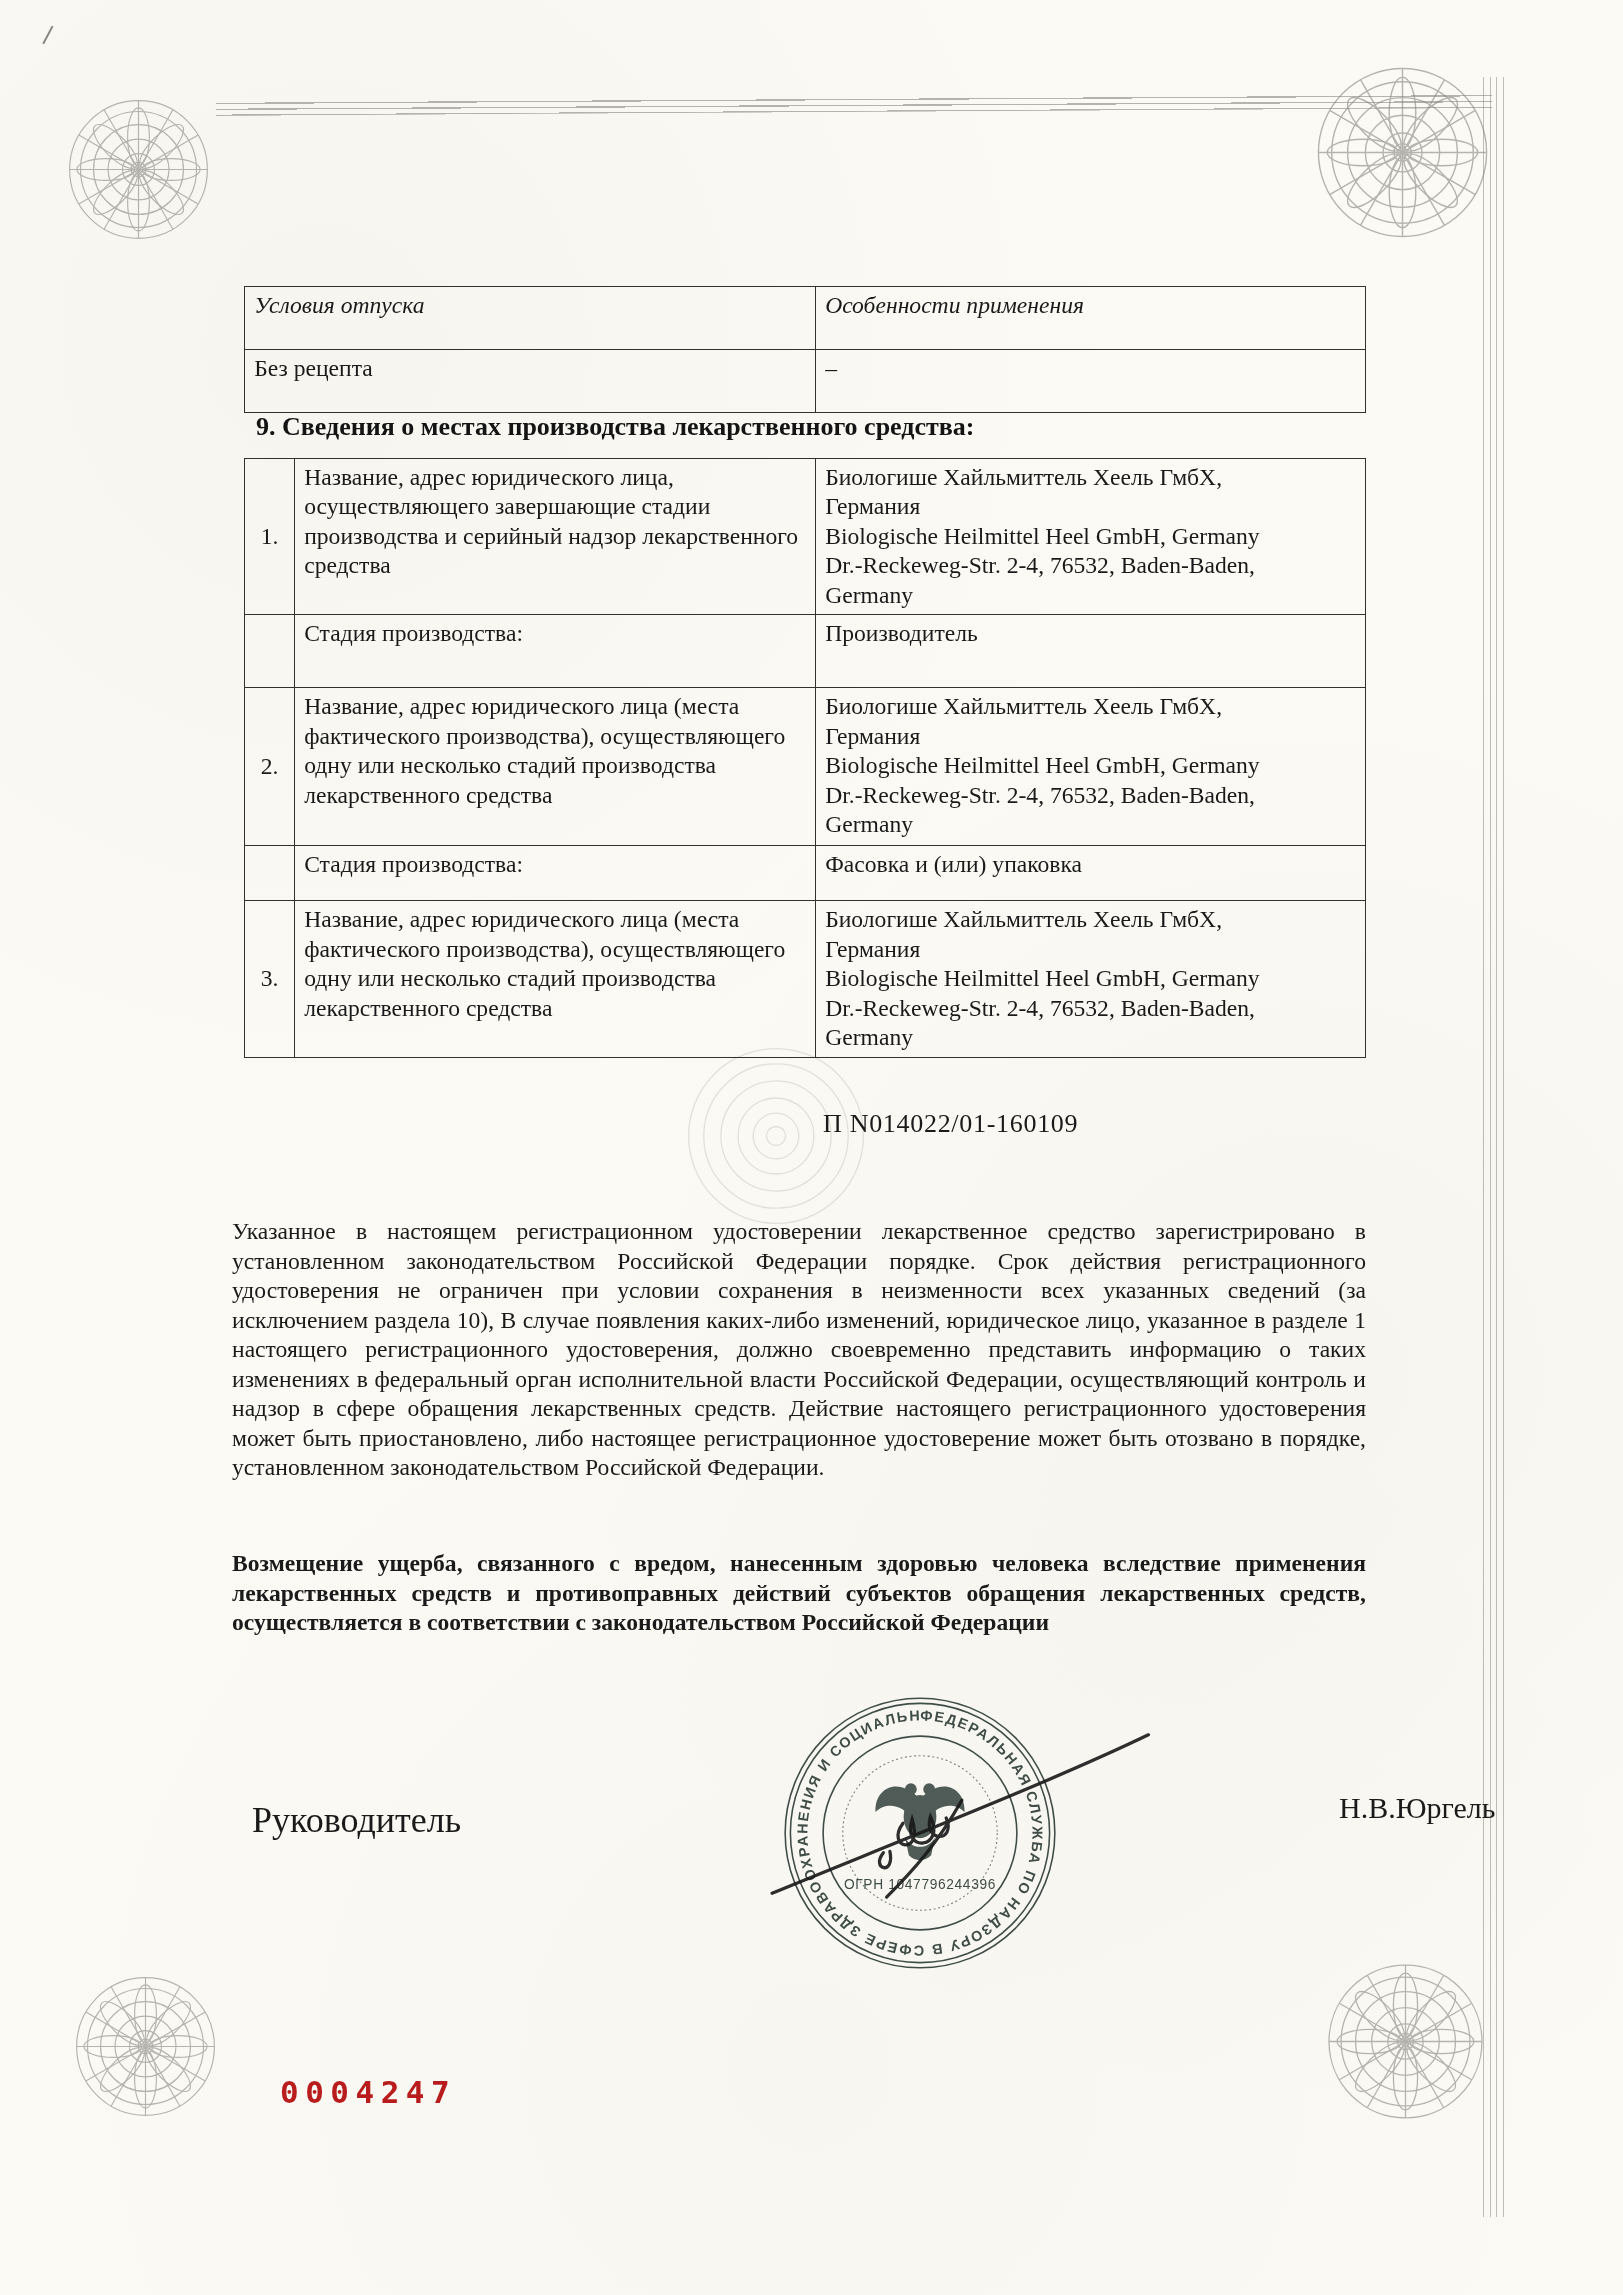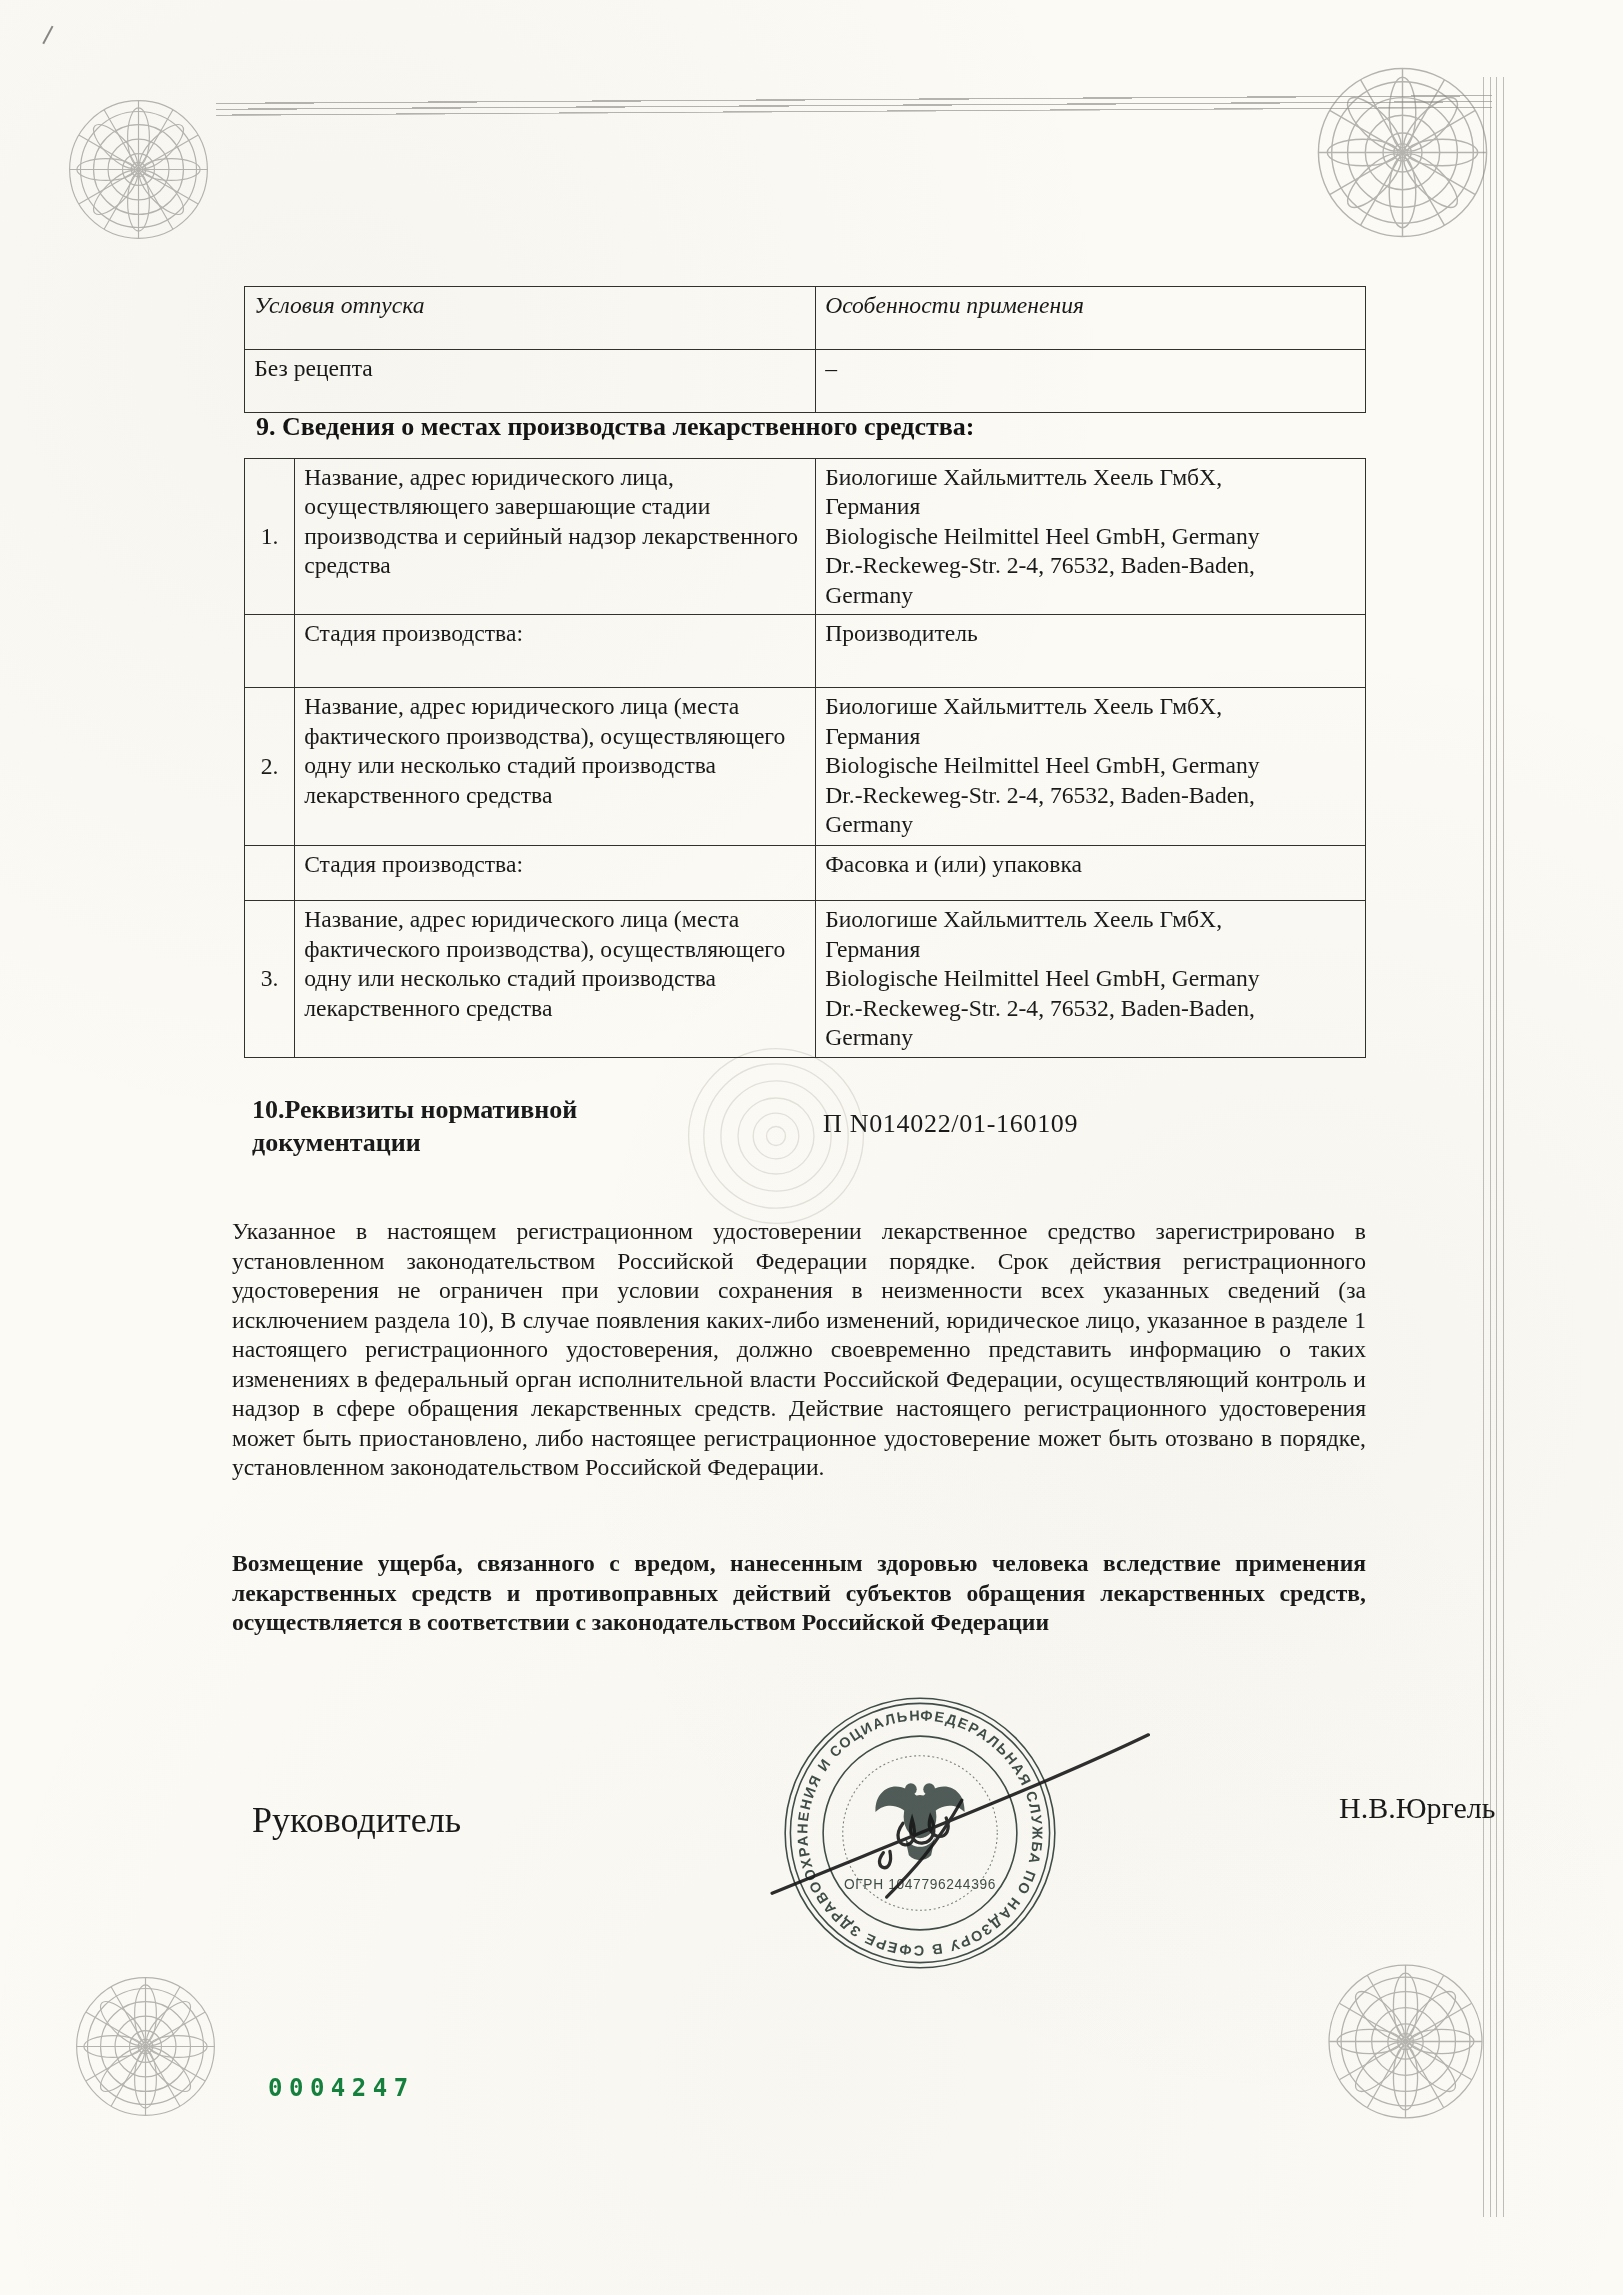--- a/index.html
+++ b/index.html
@@ -65,23 +65,23 @@
   }
   .para {
     position:absolute; left:232px; width:1134px;
     font-size:23.6px; line-height:29.5px; text-align:justify;
   }
   .para1 { top:1217px; }
   .para2 { top:1549px; font-weight:bold; }
   .role-label { position:absolute; left:252px; top:1799px; font-size:36px; }
   .head-name  { position:absolute; left:1291px; top:1791px; font-size:30px;margin-left:48px; }
   .serial {
-    position:absolute; left:268px; top:2074px;
+    position:absolute; left:280px; top:2074px;
     font-family:"DejaVu Sans Mono", monospace;
-    font-size:24px; letter-spacing:6.5px; color:#15803d; font-weight:bold;
+    font-size:31px; letter-spacing:6.5px; color:#b91c1c; font-weight:bold;
   }
 
   
   .seal { position:absolute; left:776px; top:1689px; width:288px; height:288px; opacity:.88; }
   .seal text { font-family:"Liberation Sans", sans-serif; fill:#273530; }
   .seal .ringtext { font-size:22px; letter-spacing:2.5px; font-weight:bold; }
   .seal .ogrntext { font-size:21px; letter-spacing:1px; }
   .sig { position:absolute; left:687px; top:1702px; width:589px; height:262px; }
 </style>
 </head>
@@ -210,21 +210,20 @@
       <td>Название, адрес юридического лица (места фактического производства), осуществляющего одну или несколько стадий производства лекарственного средства</td>
       <td class="val">Биологише Хайльмиттель Хеель ГмбХ,
 Германия
 Biologische Heilmittel Heel GmbH, Germany
 Dr.-Reckeweg-Str. 2-4, 76532, Baden-Baden,
 Germany</td>
     </tr>
   </tbody>
     </table>
 
-  <div class="sec10-title">10.Реквизиты нормативной документации</div>
   <div class="sec10-number">П N014022/01-160109</div>
 
   <div class="para para1">Указанное в настоящем регистрационном удостоверении лекарственное средство зарегистрировано в установленном законодательством Российской Федерации порядке. Срок действия регистрационного удостоверения не ограничен при условии сохранения в неизменности всех указанных сведений (за исключением раздела 10), В случае появления каких-либо изменений, юридическое лицо, указанное в разделе 1 настоящего регистрационного удостоверения, должно своевременно представить информацию о таких изменениях в федеральный орган исполнительной власти Российской Федерации, осуществляющий контроль и надзор в сфере обращения лекарственных средств. Действие настоящего регистрационного удостоверения может быть приостановлено, либо настоящее регистрационное удостоверение может быть отозвано в порядке, установленном законодательством Российской Федерации.</div>
   <div class="para para2">Возмещение ущерба, связанного с вредом, нанесенным здоровью человека вследствие применения лекарственных средств и противоправных действий субъектов обращения лекарственных средств, осуществляется в соответствии с законодательством Российской Федерации</div>
 
   <div class="role-label">Руководитель</div>
   <div class="head-name">Н.В.Юргель</div>
 
   <svg class="seal" viewBox="0 0 440 440">
     <defs>

